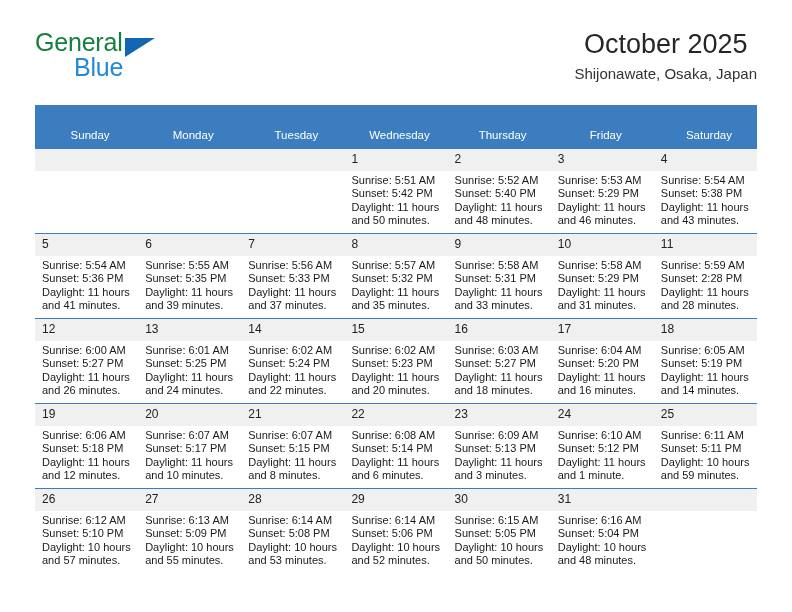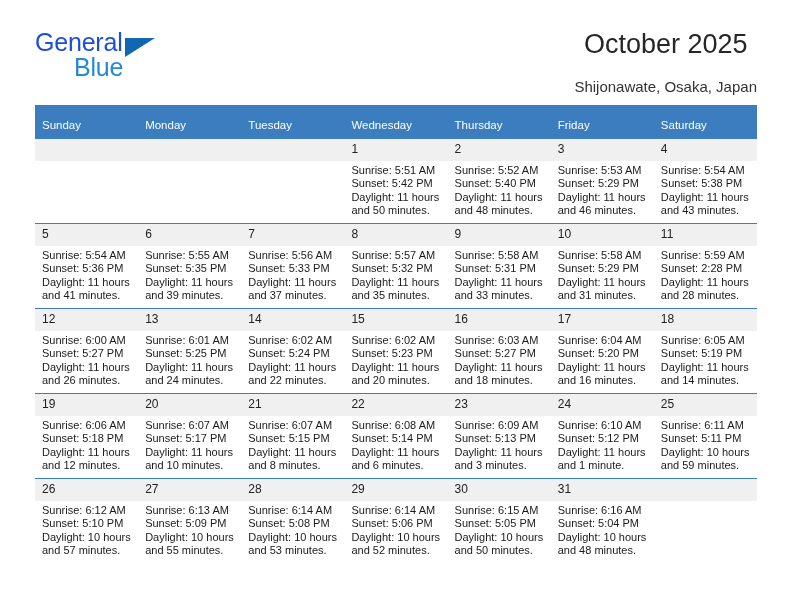--- a/index.html
+++ b/index.html
@@ -36,21 +36,21 @@
     top: 0;
     width: 200px;
     height: 56px;
   }
   .logo-general {
     position: absolute;
     left: 0;
     top: 0;
     font-size: 25px;
     letter-spacing: -0.2px;
-    color: #1d4ed8;
+    color: #15803d;
     font-family: "Liberation Sans", sans-serif;
     text-align: center;
   }
   .logo-tri {
     position: absolute;
     left: 90px;
     top: 10px;
     width: 0;
     height: 0;
     border-left: 30px solid #1267b2;
@@ -74,40 +74,40 @@
   .cal-title {
     font-size: 27px;
     color: #262626;
     line-height: 32px;
     white-space: nowrap;
   }
   .cal-subtitle {
     font-size: 15px;
     color: #333333;
     line-height: 22px;
-    margin-top: 16px;
+    margin-top: 3px;
     white-space: nowrap;
   }
 
   
   .calendar {
     position: absolute;
     left: 35px;
     top: 105px;
     width: 722px;
     border-collapse: collapse;
     table-layout: fixed;
   }
   .calendar th {
     background: #3b7dbf;
     color: #ffffff;
     font-size: 11.5px;
     font-weight: normal;
-    text-align: left;
-    padding: 11px 0 5px 7px;
+    text-align: center;
+    padding: 21px 0 5px 7px;
     height: 18px;
     vertical-align: middle;
   }
   .calendar td {
     vertical-align: top;
     padding: 0;
     border-top: 1px solid #3b7dbf;
     height: 84px;
     background: #ffffff;
   }

